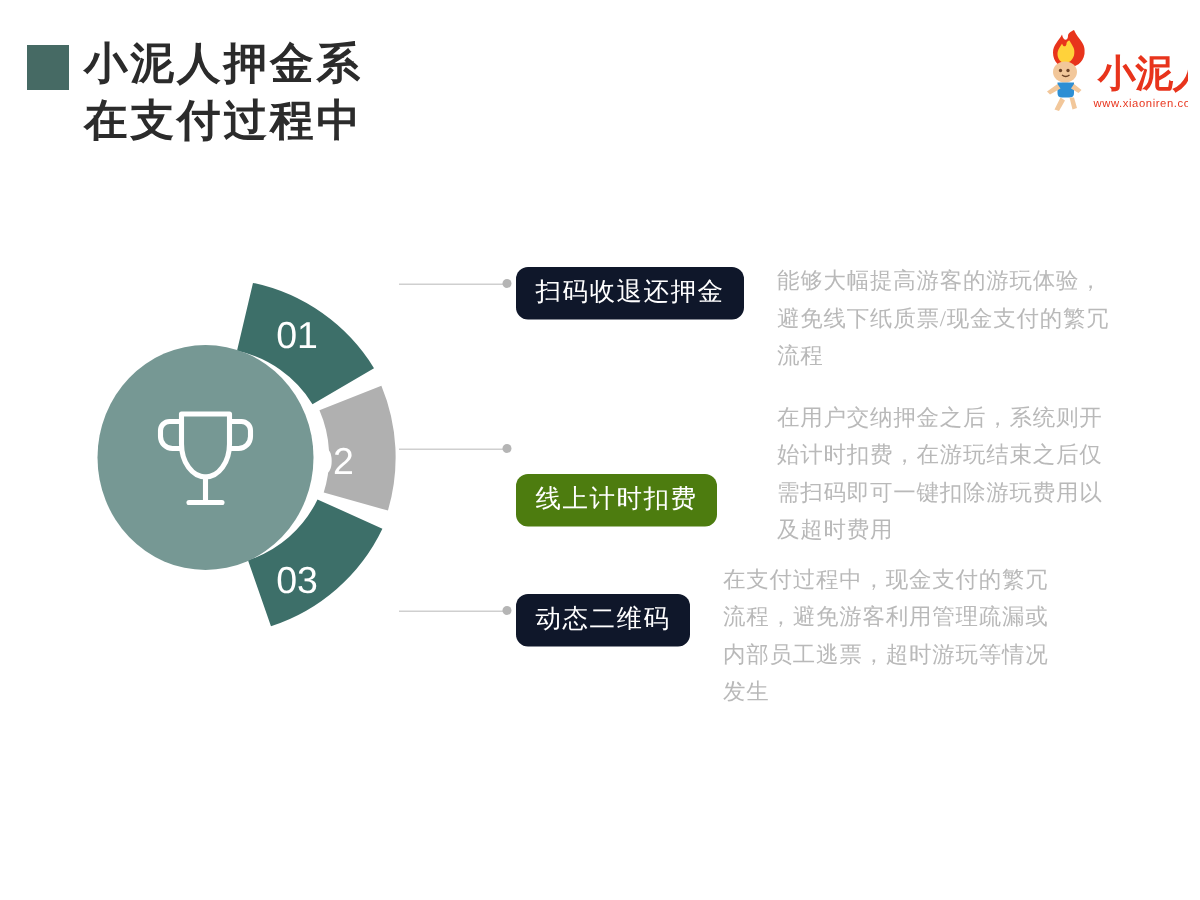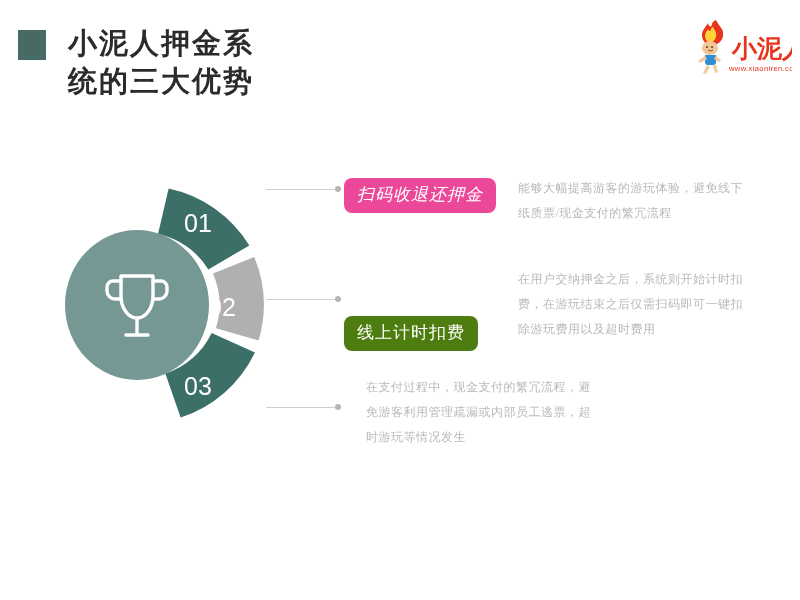--- a/index.html
+++ b/index.html
@@ -34,21 +34,21 @@
     align-items: flex-start;
   }
   .title-marker {
     width: 28px;
     height: 30px;
     background: #466a64;
     flex: 0 0 auto;
     margin-top: 6px;
   }
   .title-text {
-    margin-left: 22px;
+    margin-left: 10px;
     font-size: 29px;
     line-height: 38px;
     font-weight: bold;
     color: #2b2b2b;
     letter-spacing: 2px;
     width: 215px;
     font-family: "Liberation Sans", "DejaVu Sans", sans-serif;
   }
 
   
@@ -110,47 +110,47 @@
     flex: 0 0 auto;
     border-radius: 8px;
     padding: 7px 13px 8px 13px;
     font-size: 17px;
     line-height: 20px;
     color: #ffffff;
     letter-spacing: 1px;
     white-space: nowrap;
     font-family: "Liberation Sans", "DejaVu Sans", sans-serif;
   }
-  .pill-teal { background: #ec4899; font-style: italic; }
+  .pill-teal { background: #0f172a; }
   .pill-gray { background: #4d7c0f; margin-top: 28px; }
 
   .para {
     margin-left: 22px;
     width: 232px;
-    font-size: 12px;
+    font-size: 15px;
     line-height: 25px;
     color: #b9b9b9;
     letter-spacing: 0.5px;
     padding-top: 1px;
     font-family: Liberation Serif, serif;
   }
   .row-1 .para { margin-top: -3px; }
   .row-2 .para { margin-top: -22px; margin-left: 40px; }
   .row-3 .para { margin-top: -22px; }
 </style>
 </head>
 <body>
 
 <div id="slide">
 
   <div class="title-block">
     <div class="title-marker"></div>
     <div class="title-text">
       <div>小泥人押金系</div>
-      <div>统的三大优势</div>
+      <div>在支付过程中</div>
     </div>
   </div>
 
   <div class="logo">
     <svg width="104" height="62" viewBox="0 0 104 62" xmlns="http://www.w3.org/2000/svg">
 
       <g>
         <path d="M28 6 C31 13 36 14 35 22 C34 28 29 31 24 31 C18 31 14 27 14 21 C14 16 18 13 20 9 C21 14 24 13 24 10 C24 8 26 7 28 6 Z" fill="#e8341c"></path>
         <path d="M25 13 C27 17 29 18 28 23 C27 26 25 28 22 28 C19 28 17 25 17 22 C17 19 19 17 20 15 C21 18 23 17 23 15 C23 14 24 13 25 13 Z" fill="#ffd23a"></path>
       </g>
@@ -232,16 +232,17 @@
     </div>
     <div class="pill pill-gray">线上计时扣费</div>
     <div class="para">在用户交纳押金之后，系统则开始计时扣费，在游玩结束之后仅需扫码即可一键扣除游玩费用以及超时费用</div>
   </div>
 
   <div class="row row-3">
     <div class="connector">
       <div class="line"></div>
       <div class="dot"></div>
     </div>
+    <div class="pill pill-teal">动态二维码</div>
     <div class="para">在支付过程中，现金支付的繁冗流程，避免游客利用管理疏漏或内部员工逃票，超时游玩等情况发生</div>
   </div>
 
 </div>
 
 </body></html>

